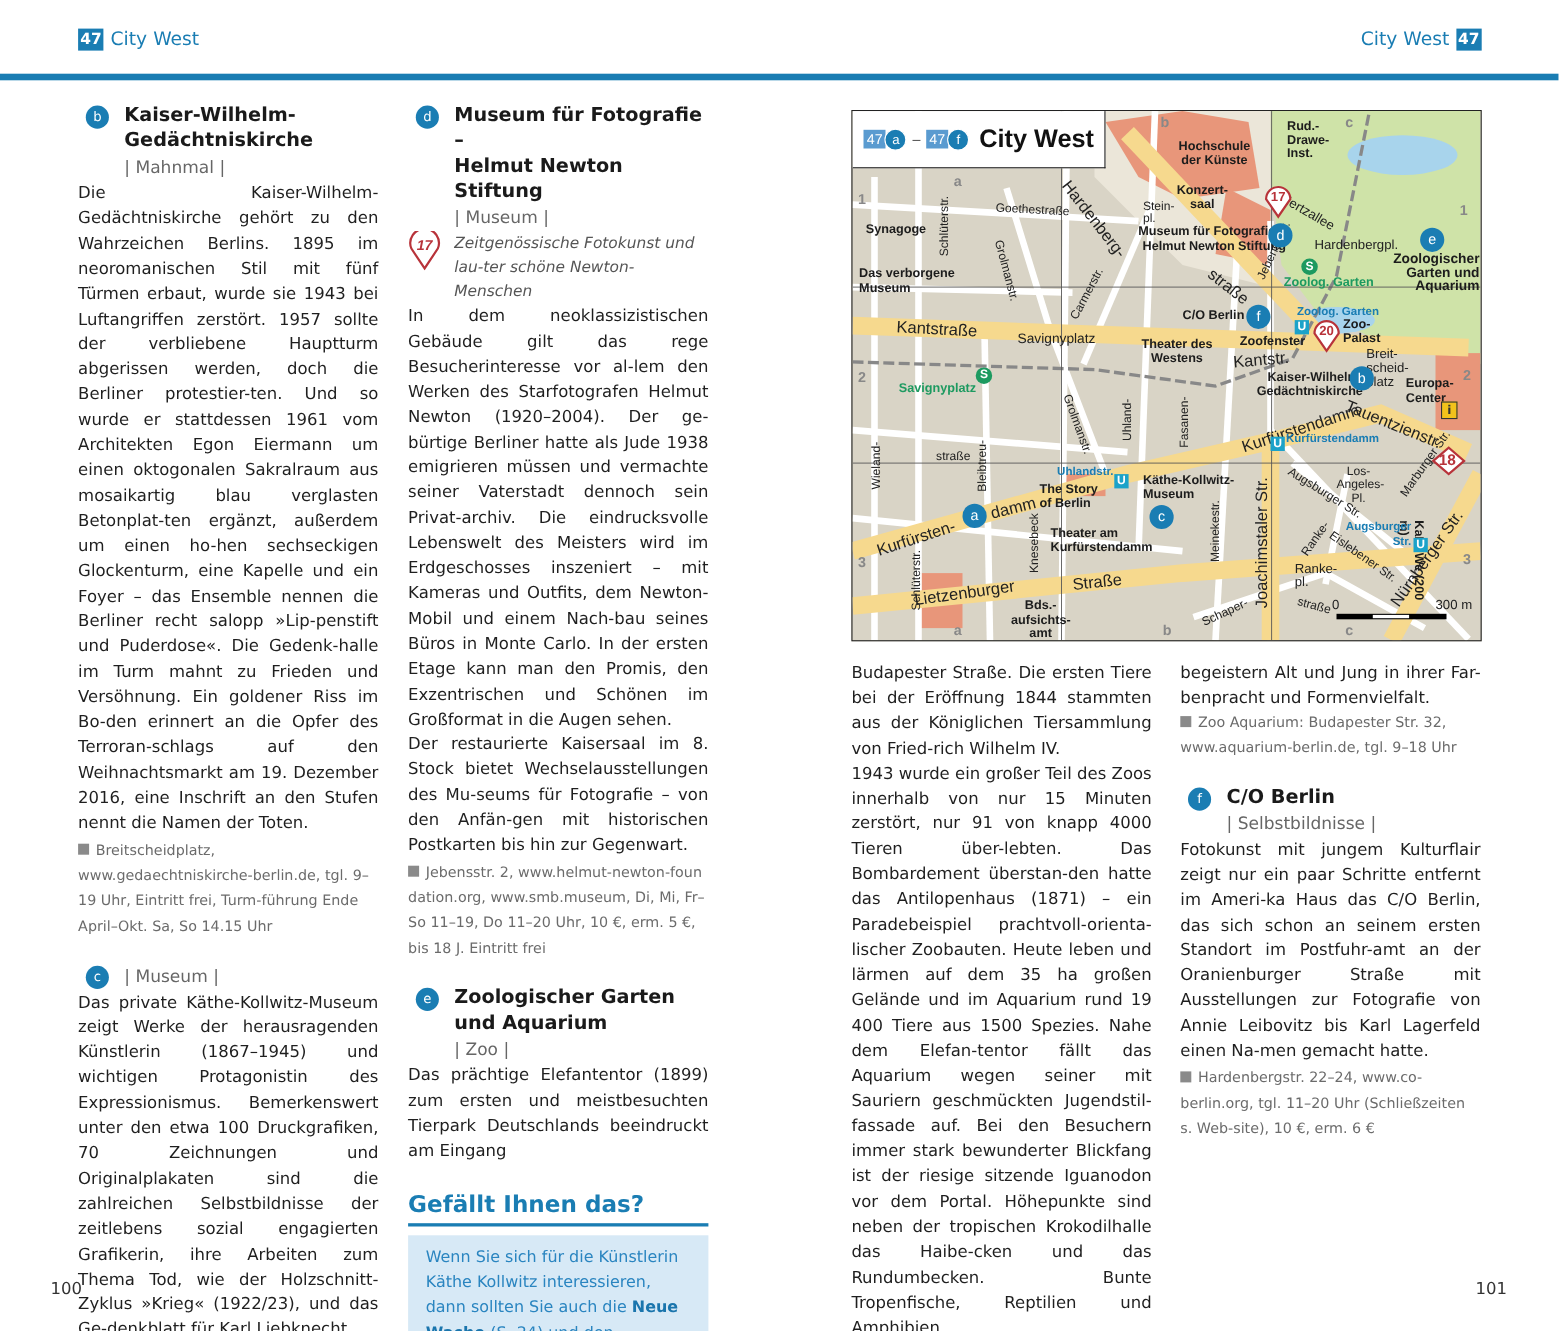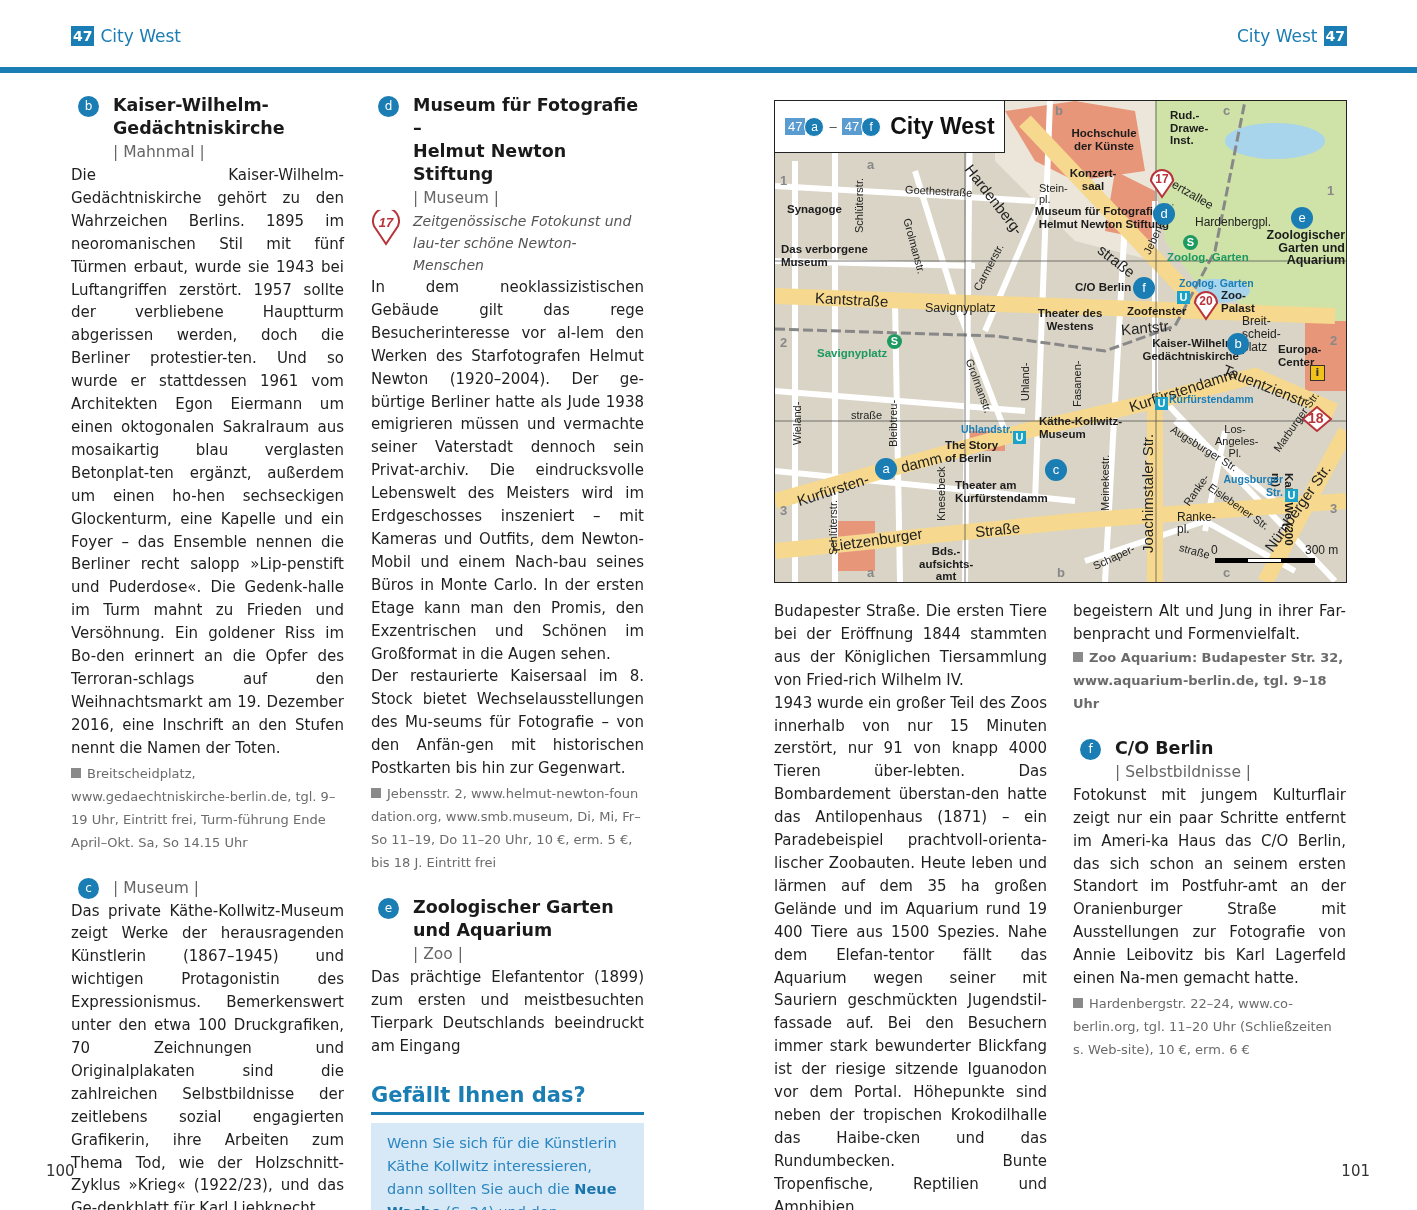--- a/index.html
+++ b/index.html
@@ -194,21 +194,21 @@
   <div class="lbl" style="left:244px;top:104px;width:150px;white-space:normal;text-align:right;">Museum für Fotografie – Helmut Newton Stiftung</div>
   <div class="lbl big" style="left:450px;top:128px;width:120px;white-space:normal;text-align:right;font-size:12.5px;">Zoologischer Garten und Aquarium</div>
   <div class="lbl" style="left:300px;top:180px;">C/O Berlin</div>
   <div class="lbl" style="left:352px;top:204px;">Zoofenster</div>
   <div class="lbl" style="left:446px;top:188px;width:40px;white-space:normal;">Zoo- Palast</div>
   <div class="lbl" style="left:260px;top:206px;width:70px;white-space:normal;text-align:center;">Theater des Westens</div>
   <div class="lbl" style="left:352px;top:236px;width:112px;white-space:normal;text-align:right;">Kaiser-Wilhelm- Gedächtniskirche</div>
   <div class="lbl" style="left:503px;top:242px;width:50px;white-space:normal;">Europa- Center</div>
   <div class="lbl" style="left:170px;top:338px;width:60px;white-space:normal;">The Story of Berlin</div>
   <div class="lbl" style="left:180px;top:378px;width:100px;white-space:normal;">Theater am Kurfürstendamm</div>
-  <div class="lbl" style="left:264px;top:314px;width:90px;white-space:normal;">Käthe-Kollwitz- Museum</div>
+  <div class="lbl" style="left:264px;top:330px;width:90px;white-space:normal;">Käthe-Kollwitz- Museum</div>
   <div class="lbl" style="left:144px;top:444px;width:54px;white-space:normal;text-align:center;">Bds.- aufsichts- amt</div>
   <div class="lbl" style="left:520px;top:372px;transform:rotate(90deg);transform-origin:left top;width:80px;white-space:normal;">KaDeWe (200 m)</div>
 
   <span class="st big" style="left:200px;top:60px;transform:rotate(52deg);transform-origin:left top;">Hardenberg-</span>
   <span class="st big" style="left:330px;top:140px;transform:rotate(38deg);transform-origin:left top;">straße</span>
   <span class="st" style="left:130px;top:84px;transform:rotate(3deg);">Goethestraße</span>
   <span class="st" style="left:224px;top:82px;width:30px;white-space:normal;line-height:11px;margin-left:40px;">Stein- pl.</span>
   <span class="st" style="left:78px;top:132px;transform:rotate(-90deg);transform-origin:left top;">Schlüterstr.</span>
   <span class="st" style="left:138px;top:116px;transform:rotate(75deg);transform-origin:left top;">Grolmanstr.</span>
   <span class="st" style="left:200px;top:256px;transform:rotate(70deg);transform-origin:left top;">Grolmanstr.</span>
@@ -280,21 +280,21 @@
   <span class="st" style="left:530px;top:442px;font-size:12px;">300 m</span>
 </div>
 
 <div class="col" style="left:774px;top:600px;">
   <p>Budapester Straße. Die ersten Tiere bei der Eröffnung 1844 stammten aus der Königlichen Tiersammlung von Fried-rich Wilhelm IV.</p>
   <p>1943 wurde ein großer Teil des Zoos innerhalb von nur 15 Minuten zerstört, nur 91 von knapp 4000 Tieren über-lebten. Das Bombardement überstan-den hatte das Antilopenhaus (1871) – ein Paradebeispiel prachtvoll-orienta-lischer Zoobauten. Heute leben und lärmen auf dem 35 ha großen Gelände und im Aquarium rund 19 400 Tiere aus 1500 Spezies. Nahe dem Elefan-tentor fällt das Aquarium wegen seiner mit Sauriern geschmückten Jugendstil-fassade auf. Bei den Besuchern immer stark bewunderter Blickfang ist der riesige sitzende Iguanodon vor dem Portal. Höhepunkte sind neben der tropischen Krokodilhalle das Haibe-cken und das Rundumbecken. Bunte Tropenfische, Reptilien und Amphibien</p>
 </div>
 
 <div class="col" style="left:1073px;top:600px;">
   <p>begeistern Alt und Jung in ihrer Far-benpracht und Formenvielfalt.</p>
-  <p class="info" style="margin-top:0 !important;font-weight:bold;"><span class="sq"></span><span>Zoo Aquarium: Budapester Str. 32, www.aquarium-berlin.de, tgl. 9–18 Uhr</span></p>
+  <p class="info" style="margin-top:0 !important;"><span class="sq"></span><span>Zoo Aquarium: Budapester Str. 32, www.aquarium-berlin.de, tgl. 9–18 Uhr</span></p>
   <div class="gap"></div>
   <div class="entry-head">
     <span class="badge">f</span>
     <div class="title">C/O Berlin</div>
     <div class="cat">| Selbstbildnisse |</div>
   </div>
   <p>Fotokunst mit jungem Kulturflair zeigt nur ein paar Schritte entfernt im Ameri-ka Haus das C/O Berlin, das sich schon an seinem ersten Standort im Postfuhr-amt an der Oranienburger Straße mit Ausstellungen zur Fotografie von Annie Leibovitz bis Karl Lagerfeld einen Na-men gemacht hatte.</p>
   <p class="info"><span class="sq"></span><span>Hardenbergstr. 22–24, www.co-berlin.org, tgl. 11–20 Uhr (Schließzeiten s. Web-site), 10 €, erm. 6 €</span></p>
 </div>
 

